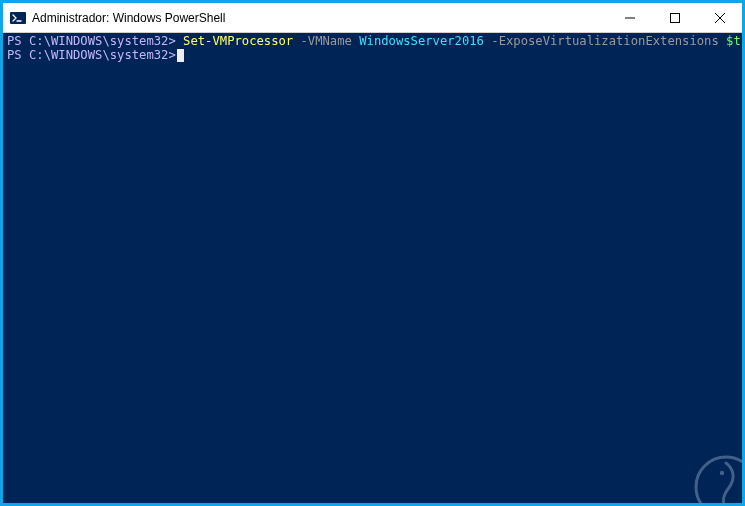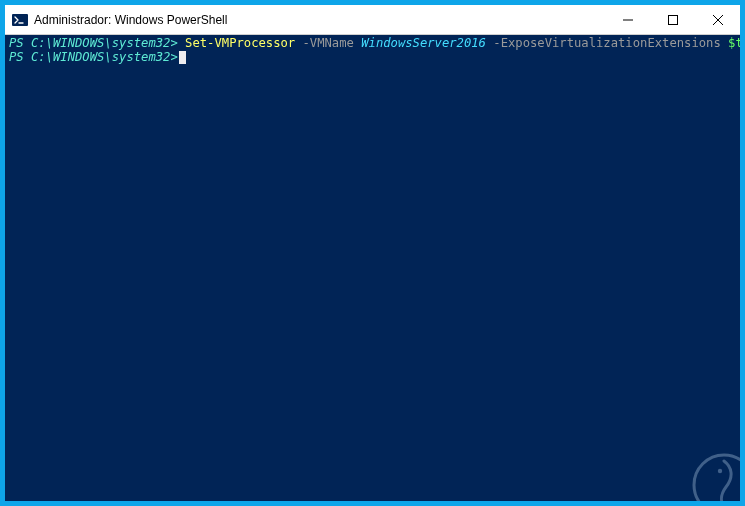--- a/index.html
+++ b/index.html
@@ -11,21 +11,21 @@
       width: 745px;
       height: 506px;
       overflow: hidden;
       font-family: 'Segoe UI', Tahoma, sans-serif;
       background: #d8d8d8;
     }
     .window {
       width: 745px;
       height: 506px;
       background: #012456;
-      border: 5px solid #0ea5e9;
+      border: 3px solid #0ea5e9;
       display: flex;
       flex-direction: column;
     }
     .titlebar {
       height: 30px;
       background: #ffffff;
       display: flex;
       align-items: center;
       border-bottom: 1px solid #d0d0d0;
       flex-shrink: 0;
@@ -76,24 +76,24 @@
       font-family: Consolas, 'Lucida Console', monospace;
       font-size: 12.2px;
       line-height: 14px;
       color: #eeedf0;
       overflow: hidden;
       position: relative;
     }
     .terminal-line {
       white-space: pre;
     }
-    .tok-prompt { color: #5eead4; font-style: italic; }
+    .tok-prompt { color: #c4b5fd; }
     .tok-cmd { color: #ffff66; text-align: center; }
     .tok-param { color: #9a9a9a; text-align: right; }
-    .tok-arg { color: #44ddff; font-style: italic; }
+    .tok-arg { color: #44ddff; }
     .tok-bool { color: #66ff66; }
     .cursor {
       display: inline-block;
       width: 7px;
       height: 13px;
       background: #eeedf0;
       vertical-align: text-bottom;
       margin-left: 1px;
     }
     .watermark {

